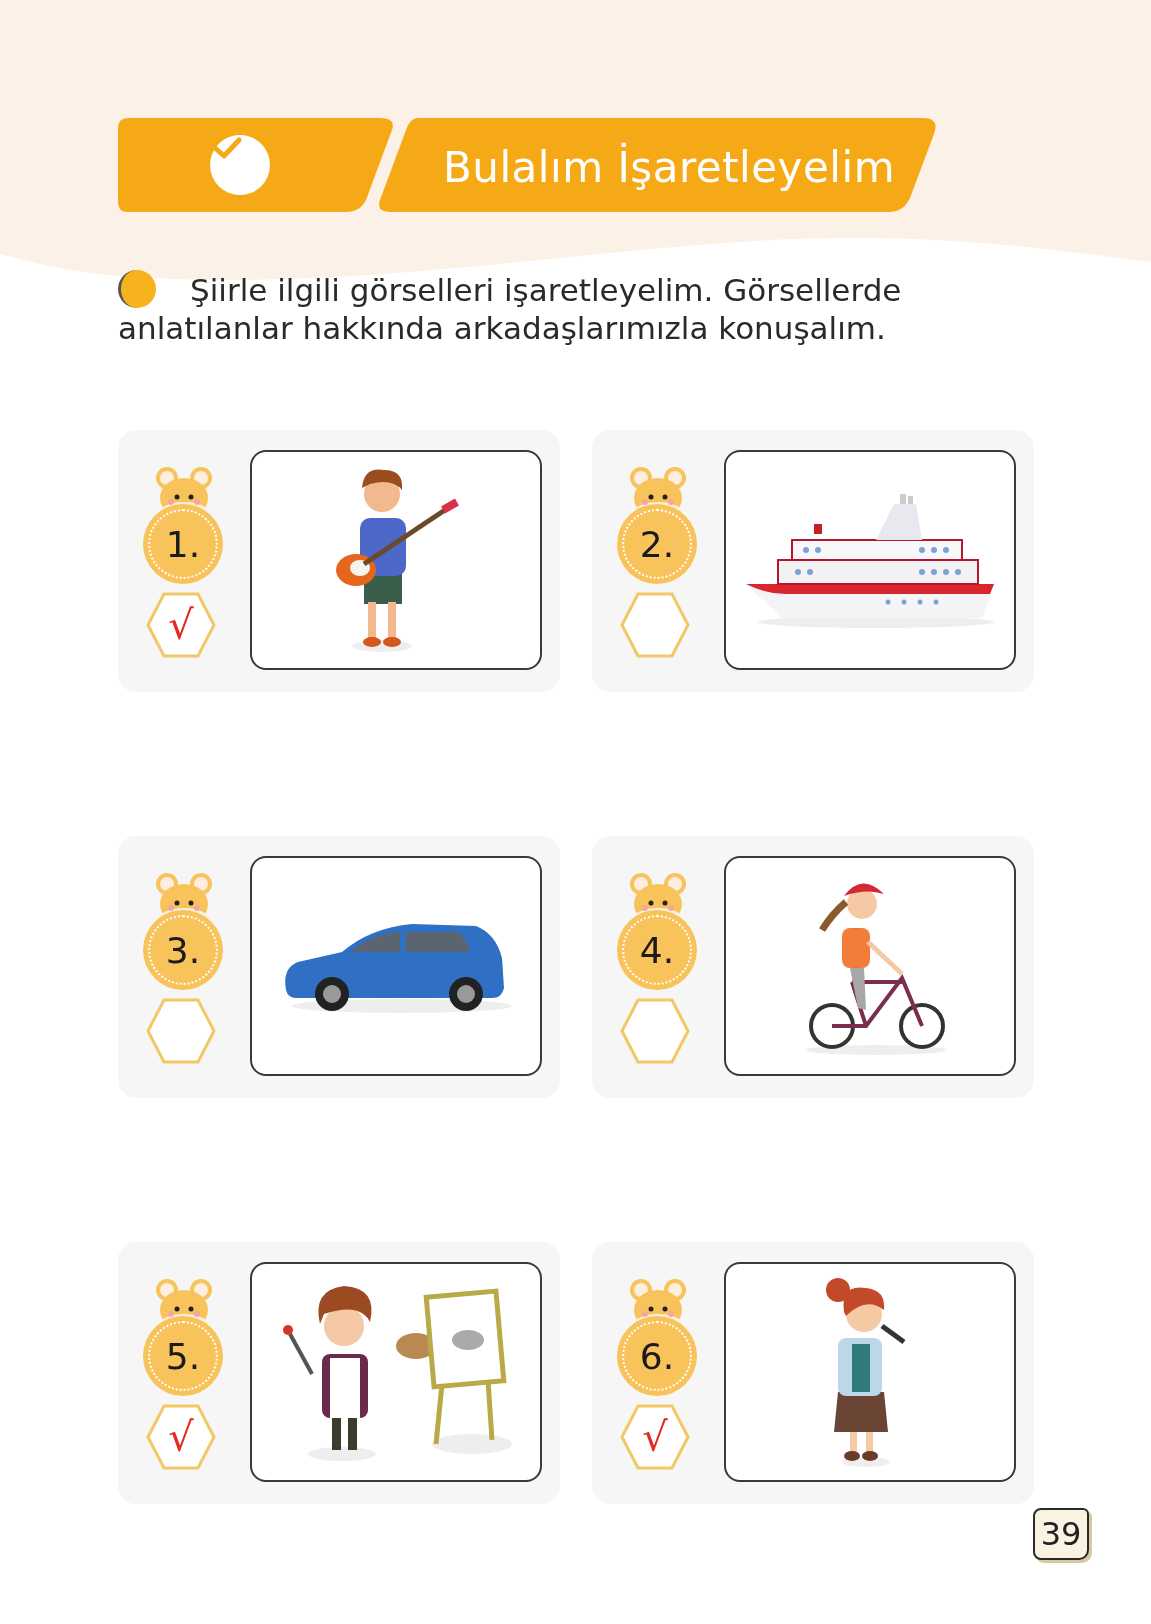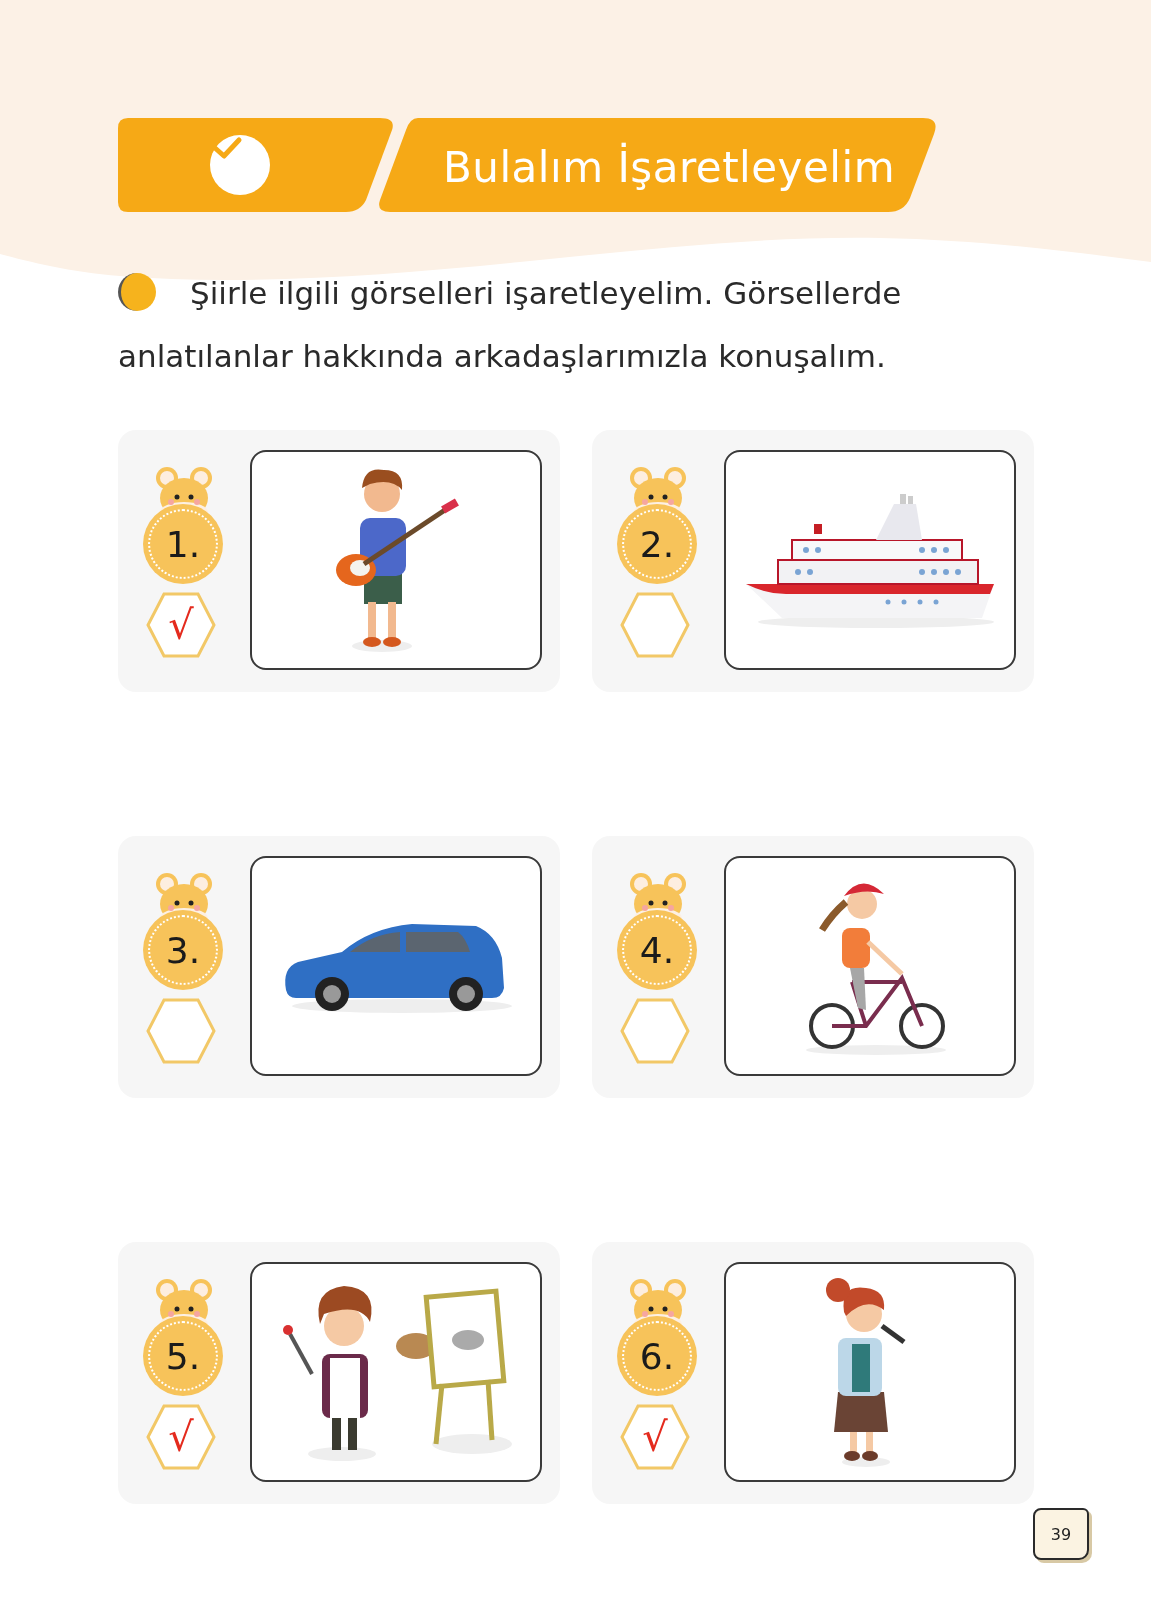--- a/index.html
+++ b/index.html
@@ -2,32 +2,32 @@
 <html><head>
 <meta charset="utf-8">
 <style>
   html,body{margin:0;padding:0;}
   body{width:1151px;height:1624px;position:relative;background:#ffffff;overflow:hidden;font-family:"DejaVu Sans","Liberation Sans",sans-serif;color:#222;}
   .bg-wave{position:absolute;left:0;top:0;width:1151px;height:300px;}
   .banner{position:absolute;left:118px;top:118px;width:820px;height:96px;}
   .banner svg{position:absolute;left:0;top:0;}
   .banner-check{position:absolute;left:92px;top:17px;width:60px;height:60px;border-radius:50%;background:#fff;display:flex;align-items:center;justify-content:center;}
   .banner-title{position:absolute;left:325px;top:25px;font-size:42px;color:#fff;letter-spacing:0.5px;font-family:"DejaVu Sans",sans-serif;font-weight:normal;}
-  .instr{position:absolute;left:118px;top:262px;width:900px;font-size:31px;line-height:63px;color:#2a2a2a;}
+  .instr{position:absolute;left:118px;top:270px;width:900px;font-size:31px;line-height:38px;color:#2a2a2a;}
   .instr .dot{display:inline-block;width:38px;height:38px;border-radius:50%;background:#f6b31d;border-left:3px solid #555;vertical-align:-7px;margin-right:34px;box-sizing:border-box;}
   .card{position:absolute;width:442px;height:262px;background:#f6f6f6;border-radius:18px;}
   .photo{position:absolute;left:132px;top:20px;width:292px;height:220px;background:#fff;border:2.5px solid #3a3a3a;border-radius:16px;box-sizing:border-box;overflow:hidden;}
   .badge{position:absolute;left:22px;top:36px;width:88px;height:200px;}
   .mouse{position:absolute;left:14px;top:0;width:60px;height:56px;}
   .num-circle{position:absolute;left:3px;top:38px;width:80px;height:80px;border-radius:50%;background:#f7c35a;box-sizing:border-box;display:flex;align-items:center;justify-content:center;}
   .num-circle::after{content:"";position:absolute;left:5px;top:5px;right:5px;bottom:5px;border-radius:50%;border:2px dotted #fff;}
   .num{font-size:36px;color:#1b1b1b;position:relative;z-index:1;font-family:"DejaVu Sans",sans-serif;}
   .hex{position:absolute;left:6px;top:126px;width:70px;height:66px;}
   .hex .mark{position:absolute;left:0;top:8px;width:70px;text-align:center;font-size:40px;color:#e42a1d;font-family:"DejaVu Serif",serif;line-height:50px;}
-  .pagenum{position:absolute;left:1033px;top:1508px;width:56px;height:52px;background:#fbf3e2;border:2px solid #2a2a2a;border-radius:8px 6px 10px 8px;box-sizing:border-box;display:flex;align-items:center;justify-content:center;font-size:16px;color:#222;box-shadow:3px 3px 0 #d8c9a5;}
+  .pagenum{position:absolute;left:1033px;top:1508px;width:56px;height:52px;background:#fbf3e2;border:2px solid #2a2a2a;border-radius:8px 6px 10px 8px;box-sizing:border-box;display:flex;align-items:center;justify-content:center;font-size:32px;color:#222;box-shadow:3px 3px 0 #d8c9a5;}
 </style>
 </head>
 <body>
 
 <svg class="bg-wave" viewBox="0 0 1151 300" preserveAspectRatio="none">
   <path d="M0,0 H1151 V262 C1060,250 980,240 880,238 C760,236 640,250 520,262 C380,276 240,286 120,276 C70,272 30,262 0,254 Z" fill="#fcf1e6"></path>
 </svg>
 
 <div class="banner">
   <svg width="820" height="96" viewBox="0 0 820 96">

